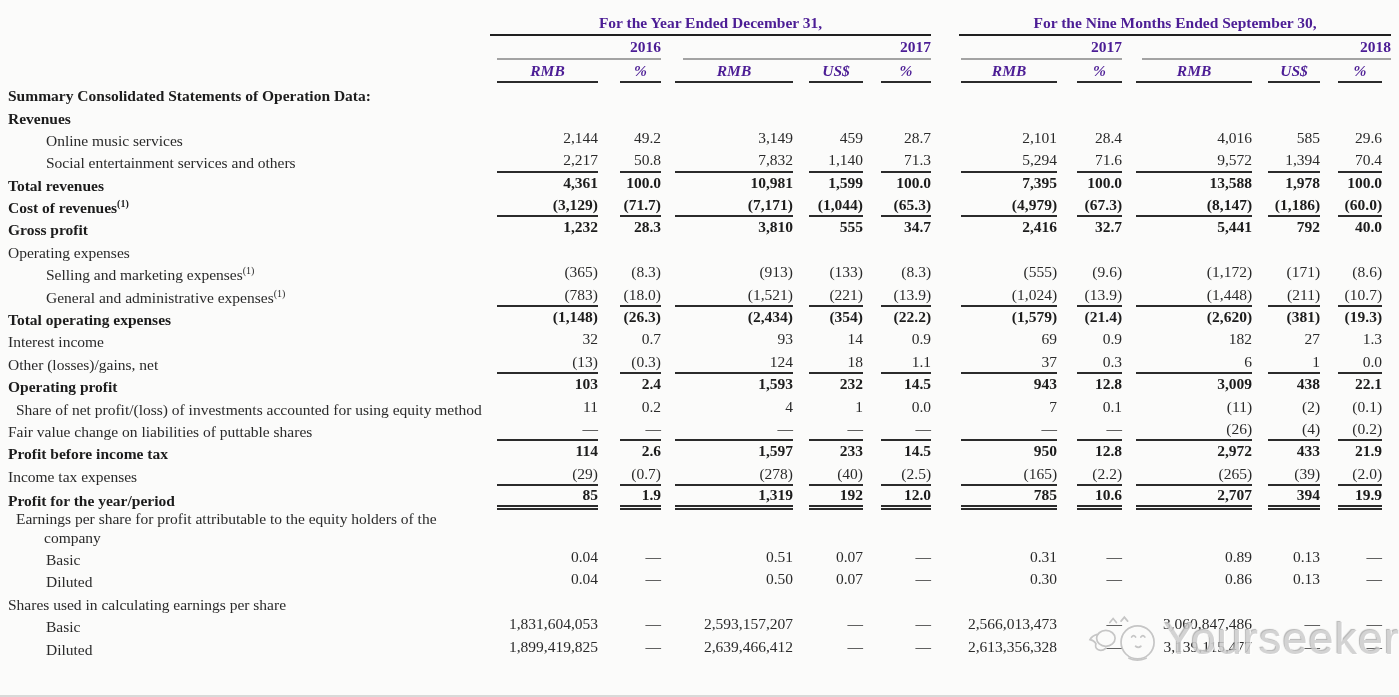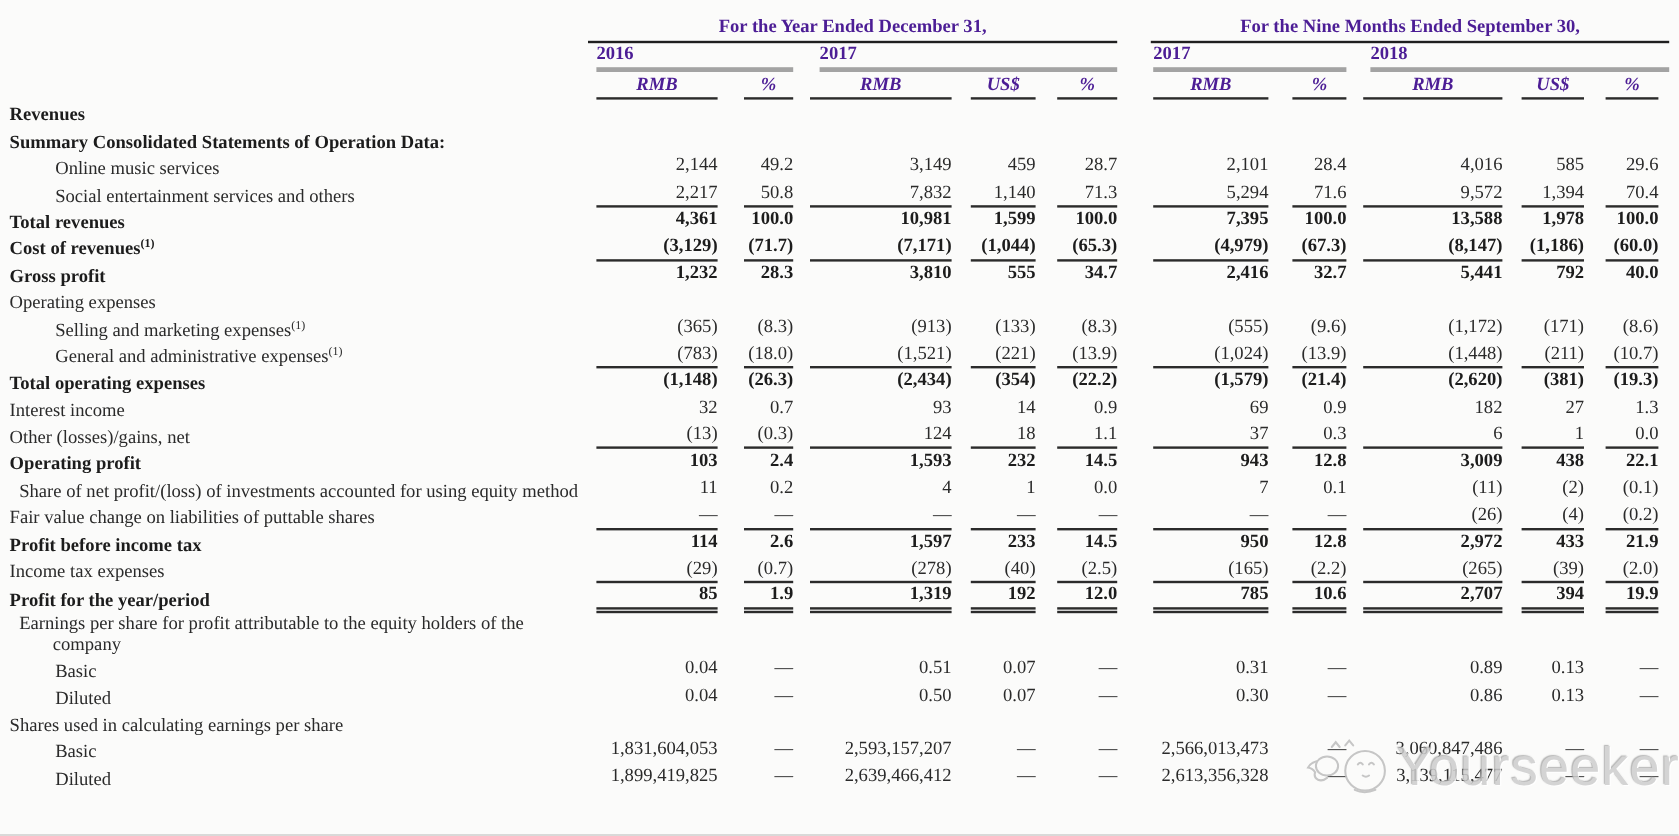--- a/index.html
+++ b/index.html
@@ -30,21 +30,21 @@
   .vin.rd{border-bottom:5px double #2b2b2b;}
   .c0 .vin{margin-left:10px;} .c1 .vin{margin-left:22px;}
   .c2 .vin{margin-left:14px;} .c3 .vin{margin-left:16px;} .c4 .vin{margin-left:18px;}
   .c5 .vin{margin-left:30px;} .c6 .vin{margin-left:20px;}
   .c7 .vin{margin-left:14px;} .c8 .vin{margin-left:16px;} .c9 .vin{margin-left:18px;}
   td.c9{padding-right:9px;}
   
   thead td{font-weight:bold;color:#4c1d95;}
   .ghead{text-align:center;border-bottom:2px solid #1f1f1f;margin-left:3px;padding-bottom:2px;white-space:nowrap;}
   .ghead.g2{margin-left:28px;}
-  .yhead{text-align:left;border-bottom:4px solid #a3a3a3;padding-bottom:2px;}
+  .yhead{text-align:right;border-bottom:2px solid #a3a3a3;padding-bottom:2px;}
   .y0{margin-left:10px;} .y1{margin-left:22px;} .y2{margin-left:30px;} .y3{margin-left:20px;}
   .uhead{text-align:center;}
   .note{text-align:center;font-size:15px;padding-right:66px;padding-top:2px;white-space:nowrap;}
   tr.hr1{height:30px;} tr.hr2{height:24px;} tr.hr3{height:23px;font-style:italic;} tr.hr4{height:20px;}
   tbody tr{height:22.4px;}
   
   .watermark{position:absolute;left:1088px;top:600px;width:312px;height:78px;
     display:flex;align-items:center;pointer-events:none;opacity:.85;}
   .wm-text{font-family:"Liberation Sans","DejaVu Sans",sans-serif;font-size:45px;color:#cdcdcd;
     letter-spacing:1px;text-shadow:1px 1px 0 #ffffff,-1px -1px 1px #a9a9a9;white-space:nowrap;}
@@ -123,56 +123,56 @@
             <div class="vin ru uhead">US$</div>
           </td>
         <td class="v c9">
             <div class="vin ru uhead">%</div>
           </td>
       </tr>
     </thead>
     <tbody>
         <tr>
           <td class="b ">
+            <div class="lblin">Summary Consolidated Statements of Operation Data:</div>
+          </td>
+          <td class="v c0">
+            <div class="vin b"></div>
+          </td>
+          <td class="v c1">
+            <div class="vin b"></div>
+          </td>
+          <td class="v c2">
+            <div class="vin b"></div>
+          </td>
+          <td class="v c3">
+            <div class="vin b"></div>
+          </td>
+          <td class="v c4">
+            <div class="vin b"></div>
+          </td>
+          <td class="v c5">
+            <div class="vin b"></div>
+          </td>
+          <td class="v c6">
+            <div class="vin b"></div>
+          </td>
+          <td class="v c7">
+            <div class="vin b"></div>
+          </td>
+          <td class="v c8">
+            <div class="vin b"></div>
+          </td>
+          <td class="v c9">
+            <div class="vin b"></div>
+          </td>
+        </tr>
+        <tr>
+          <td class="b ">
             <div class="lblin">Revenues</div>
-          </td>
-          <td class="v c0">
-            <div class="vin b"></div>
-          </td>
-          <td class="v c1">
-            <div class="vin b"></div>
-          </td>
-          <td class="v c2">
-            <div class="vin b"></div>
-          </td>
-          <td class="v c3">
-            <div class="vin b"></div>
-          </td>
-          <td class="v c4">
-            <div class="vin b"></div>
-          </td>
-          <td class="v c5">
-            <div class="vin b"></div>
-          </td>
-          <td class="v c6">
-            <div class="vin b"></div>
-          </td>
-          <td class="v c7">
-            <div class="vin b"></div>
-          </td>
-          <td class="v c8">
-            <div class="vin b"></div>
-          </td>
-          <td class="v c9">
-            <div class="vin b"></div>
-          </td>
-        </tr>
-        <tr>
-          <td class="b ">
-            <div class="lblin">Summary Consolidated Statements of Operation Data:</div>
           </td>
           <td class="v c0">
             <div class="vin b"></div>
           </td>
           <td class="v c1">
             <div class="vin b"></div>
           </td>
           <td class="v c2">
             <div class="vin b"></div>
           </td>

